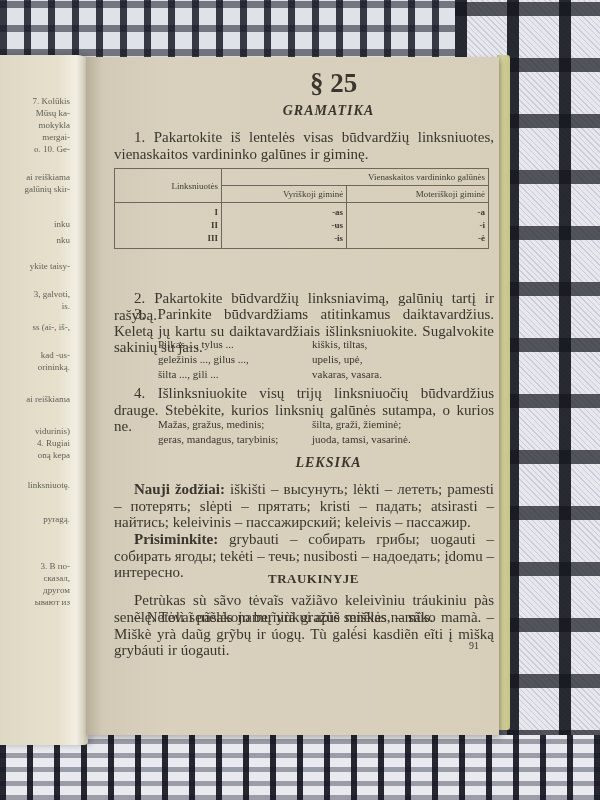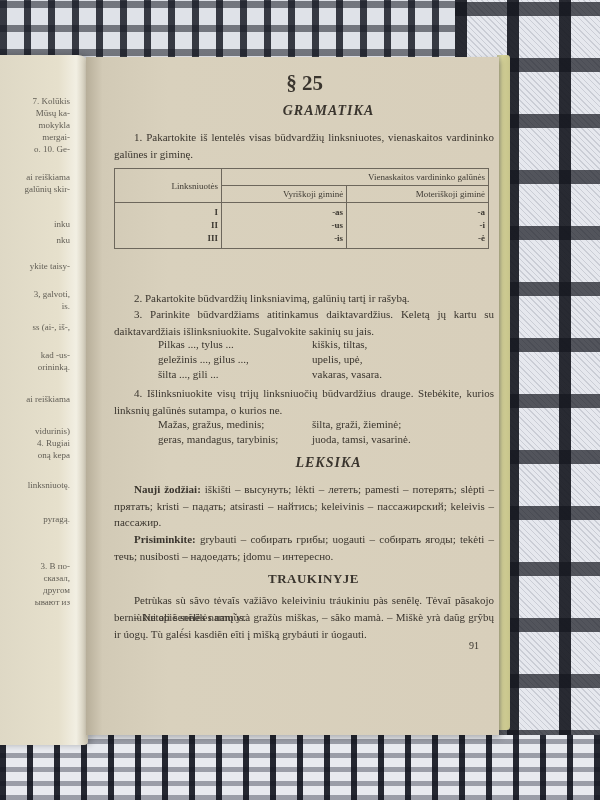--- a/index.html
+++ b/index.html
@@ -45,23 +45,23 @@
       position:absolute; left:497px; top:55px; width:13px; height:675px;
       background:linear-gradient(90deg,#b9b89a,#d7d49a 40%,#c6c38a 100%);
       border-radius:0 3px 3px 0;
     }
     .right-page {
       position:absolute; left:86px; top:57px; width:413px; height:678px;
       background:linear-gradient(90deg,#b7ae99 0%,#d2cab6 4%,#d9d1bd 20%,#d8cfbb 100%);
       box-shadow: 2px 3px 6px rgba(0,0,0,0.25);
       color:#3a352e;
     }
-    .text { position:absolute; font-size:11px; line-height:16.5px; }
+    .text { position:absolute; font-size:15px; line-height:16.5px; }
     .center { text-align:center; }
-    .section-num { left:12px; width:413px; top:18px; font-size:21px; font-weight:bold; }
+    .section-num { left:0; width:413px; top:18px; font-size:27px; font-weight:bold;padding-left:41px; }
     .heading-i { font-style:italic; font-weight:bold; font-size:14px; letter-spacing:1px;margin-left:36px; }
     .heading-b { font-weight:bold; font-size:13px; letter-spacing:0.5px; }
     .para { left:28px; width:380px; text-align:justify; }
     .indent { text-indent:20px; }
     table.decl {
       position:absolute; left:28px; top:111px; width:375px;
       border-collapse:collapse; font-size:9px; color:#3e3a33;
     }
     table.decl td, table.decl th { border:1px solid #6d675c; padding:3px; font-weight:normal; text-align:right; }
     table.decl .rows td { line-height:13px; font-weight:bold; }

